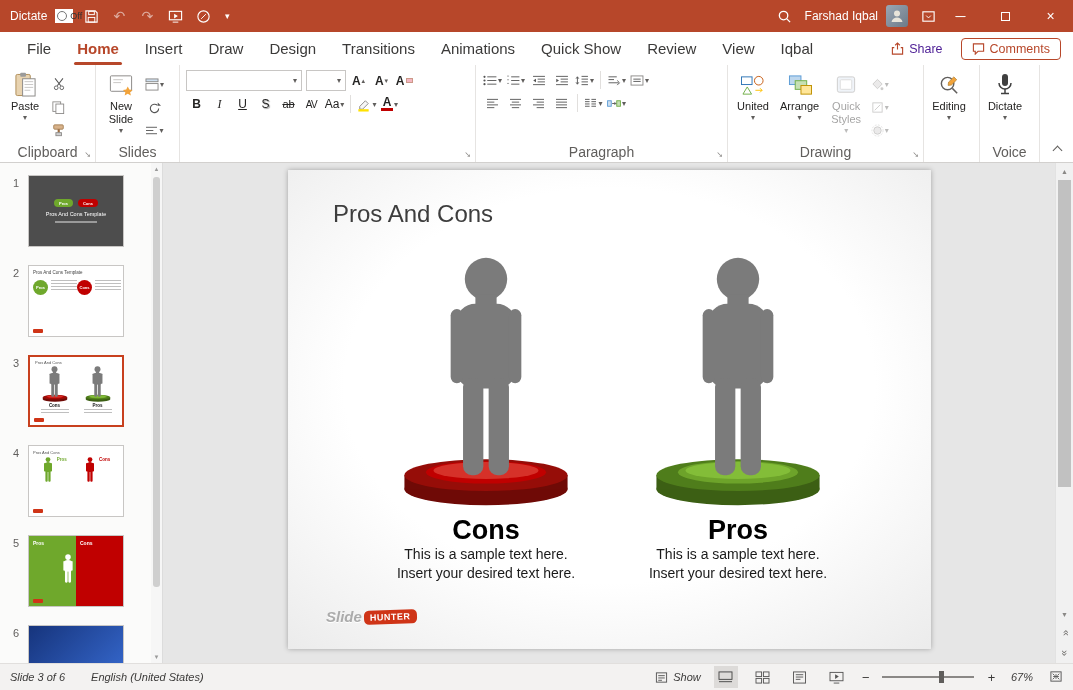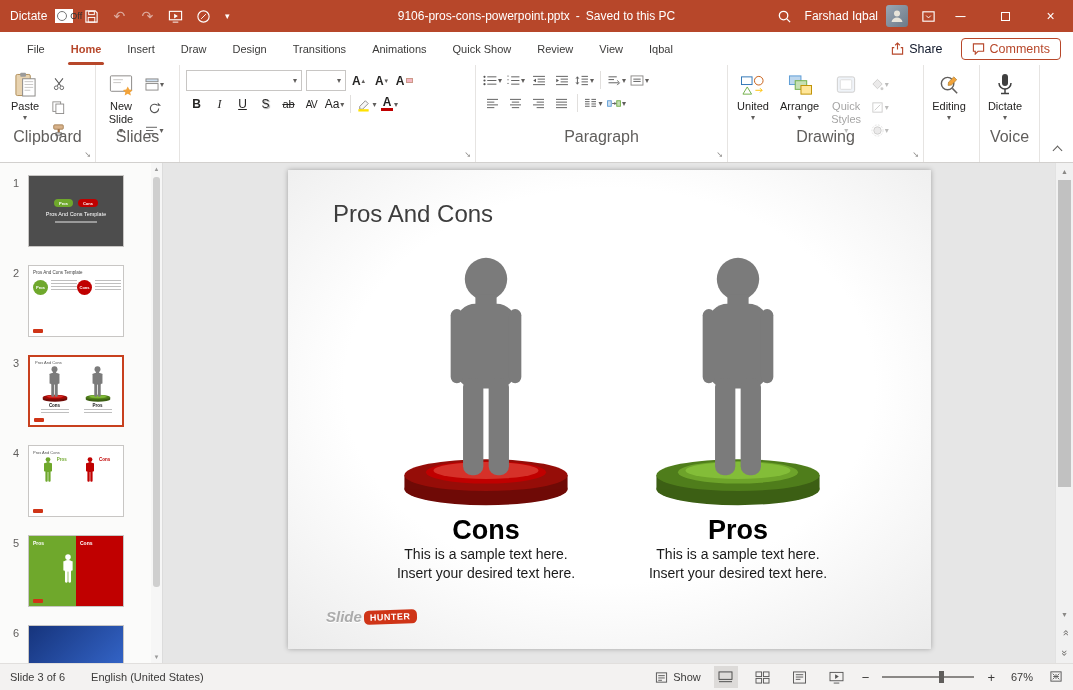--- a/index.html
+++ b/index.html
@@ -20,31 +20,31 @@
   .tb-title{position:absolute;left:0;right:0;text-align:center;font-size:12px;pointer-events:none;}
   .tb-sep{margin:0 6px;}
   .tb-right{margin-left:auto;display:flex;align-items:center;z-index:2;}
   .tb-user{font-size:12px;margin:0 8px 0 10px;}
   .avatar{width:22px;height:22px;border-radius:3px;background:linear-gradient(135deg,#9aa7b5,#6d7a88);display:inline-flex;align-items:center;justify-content:center;margin-right:10px;overflow:hidden;}
   .win-btn{width:45px;height:32px;display:inline-flex;align-items:center;justify-content:center;font-size:14px;color:#fff;}
   .max-box{width:9px;height:9px;border:1px solid #fff;display:inline-block;}
 
   
   .tabrow{flex:0 0 33px;background:#fff;display:flex;align-items:center;padding-left:14px;}
-  .rtab{padding:0 13px;font-size:11px;color:#3b3a39;height:33px;display:inline-flex;align-items:center;position:relative;cursor:default;}
+  .rtab{padding:0 13px;font-size:15px;color:#3b3a39;height:33px;display:inline-flex;align-items:center;position:relative;cursor:default;}
   .rtab.active{color:#b7472a;font-weight:700;}
   .rtab.active::after{content:"";position:absolute;left:10px;right:10px;bottom:0;height:3px;background:#b7472a;border-radius:2px;}
   .tab-spacer{flex:1;}
-  .share-btn{display:inline-flex;align-items:center;gap:5px;color:#0f172a;font-size:12.5px;margin-right:18px;}
+  .share-btn{display:inline-flex;align-items:center;gap:5px;color:#4c1d95;font-size:12.5px;margin-right:18px;}
   .comments-btn{display:inline-flex;align-items:center;gap:5px;color:#b7472a;font-size:12.5px;border:1px solid #b7472a;border-radius:4px;padding:3px 10px;margin-right:12px;}
 
   
   .ribbon{flex:0 0 98px;background:#fff;border-bottom:1px solid #d2d0ce;display:flex;position:relative;}
   .rgroup{position:relative;border-right:1px solid #e6e4e2;padding:2px 2px 16px 2px;}
-  .group-label{position:absolute;bottom:16px;left:0;right:0;text-align:center;font-size:16px;color:#605e5c;}
+  .group-label{position:absolute;bottom:2px;left:0;right:0;text-align:center;font-size:14px;color:#605e5c;}
   .launcher{position:absolute;bottom:3px;right:4px;font-size:8px;color:#8a8886;line-height:8px;}
   .g-body{display:flex;height:100%;}
   .g-body.col{flex-direction:column;}
   .bigbtn{display:flex;flex-direction:column;align-items:center;padding:4px 4px 0;gap:1px;font-size:11px;color:#252423;min-width:46px;text-align:center;}
   .bb-icon{height:28px;display:flex;align-items:center;justify-content:center;}
   .bb-label{line-height:12px;white-space:nowrap;}
   .bb-chev{font-size:8px;color:#605e5c;line-height:9px;}
   .mini-col{display:flex;flex-direction:column;gap:3px;padding-top:7px;}
   .sbtn{min-width:21px;height:20px;display:inline-flex;align-items:center;justify-content:center;font-size:12px;color:#252423;gap:1px;}
   .sbtn .tri{font-size:7px;color:#605e5c;font-style:normal;}
@@ -141,21 +141,21 @@
   
   .vscroll{flex:0 0 17px;background:#f1f1f1;display:flex;flex-direction:column;align-items:center;border-left:1px solid #e2e2e2;}
   .vs-btn{height:17px;width:17px;display:inline-flex;align-items:center;justify-content:center;font-size:7px;color:#8a8886;flex:0 0 17px;}
   .vs-btn.dbl{font-size:11px;color:#6f6d6b;flex:0 0 20px;height:20px;}
   .vs-btn.dbl.up{transform:rotate(-90deg);}
   .vs-btn.dbl.down{transform:rotate(90deg);}
   .vs-track{flex:1;width:17px;position:relative;}
   .vs-thumb{position:absolute;top:0;left:2px;width:13px;height:72%;background:#c1c1c1;}
 
   
-  .statusbar{flex:0 0 27px;background:#f3f2f1;border-top:1px solid #e1dfdd;display:flex;align-items:center;font-size:11px;color:#3b3a39;padding:0 10px;gap:26px;}
+  .statusbar{flex:0 0 27px;background:#f3f2f1;border-top:1px solid #e1dfdd;display:flex;align-items:center;font-size:11px;color:#3b3a39;padding:0 10px;gap:26px;font-style:italic;}
   .sb-right{margin-left:auto;display:flex;align-items:center;gap:13px;}
   .sb-notes{display:inline-flex;align-items:center;gap:5px;}
   .sb-view{width:24px;height:22px;display:inline-flex;align-items:center;justify-content:center;}
   .sb-view.active{background:#dddbd9;}
   .zoom-track{width:92px;height:2px;background:#8a8886;position:relative;display:inline-block;}
   .zoom-thumb{position:absolute;left:62%;top:-5px;width:5px;height:12px;background:#605e5c;}
   .zoom-pct{min-width:28px;text-align:center;}
   .zoomsign{font-size:13px;color:#3b3a39;}
 </style>
 </head>
@@ -207,23 +207,20 @@
             <path d="M5 14h6" stroke="#fff"></path>
           </svg>
       </span>
       <span class="tb-icon">
         <svg viewBox="0 0 16 16" width="15" height="15">
             <circle cx="8" cy="8" r="6" fill="none" stroke="#fff" stroke-width="1.2"></circle>
             <path d="M5.5 10.5l5-5" stroke="#fff"></path>
           </svg>
       </span>
       <span class="tb-icon chev">▾</span>
-    </div>
-    <div class="tb-title">
-      <span>9106-pros-cons-powerpoint.pptx</span><span class="tb-sep">-</span><span>Saved to this PC</span>
     </div>
     <div class="tb-right">
       <span class="tb-icon">
         <svg viewBox="0 0 16 16" width="15" height="15">
             <circle cx="7" cy="7" r="4.5" fill="none" stroke="#fff" stroke-width="1.4"></circle>
             <path d="M10.5 10.5L14 14" stroke="#fff" stroke-width="1.4"></path>
           </svg>
       </span>
       <span class="tb-user">Farshad Iqbal</span>
       <span class="avatar">

